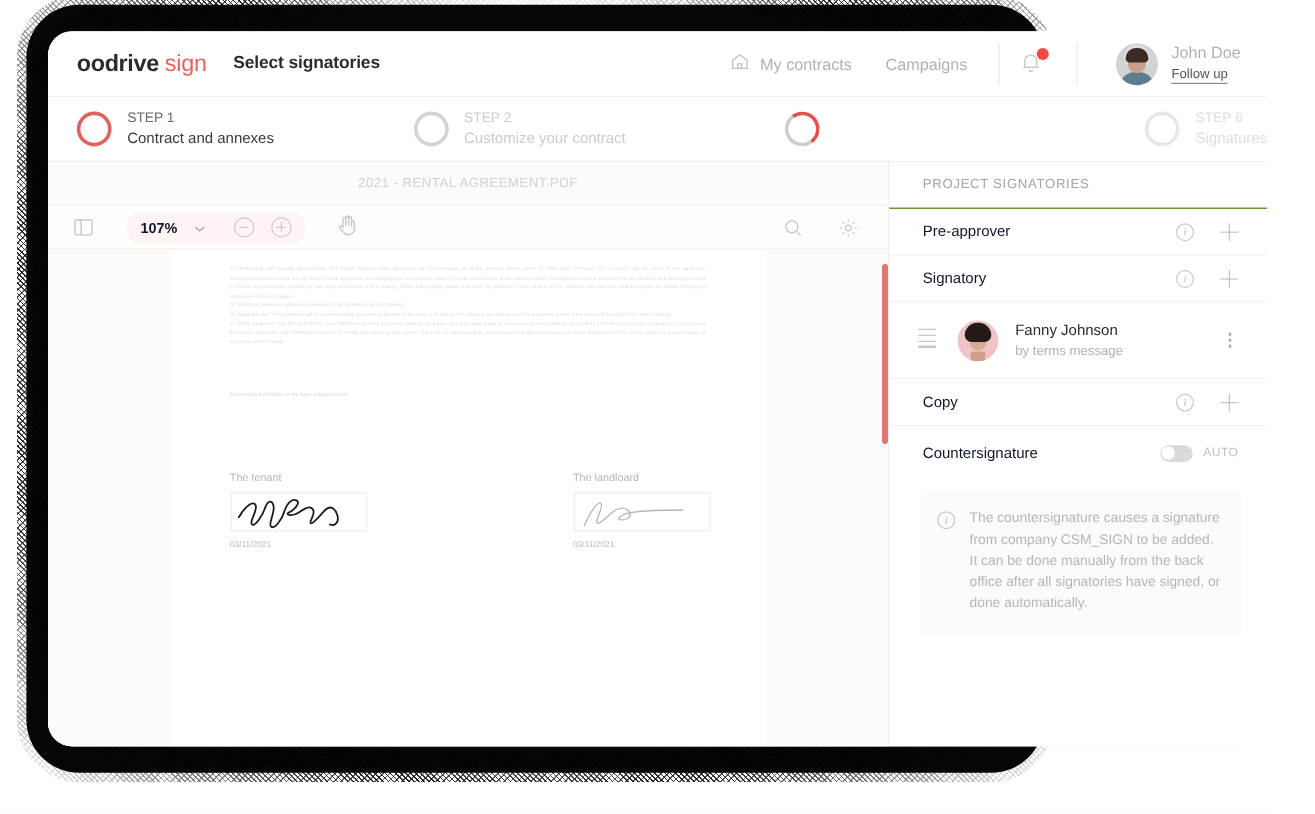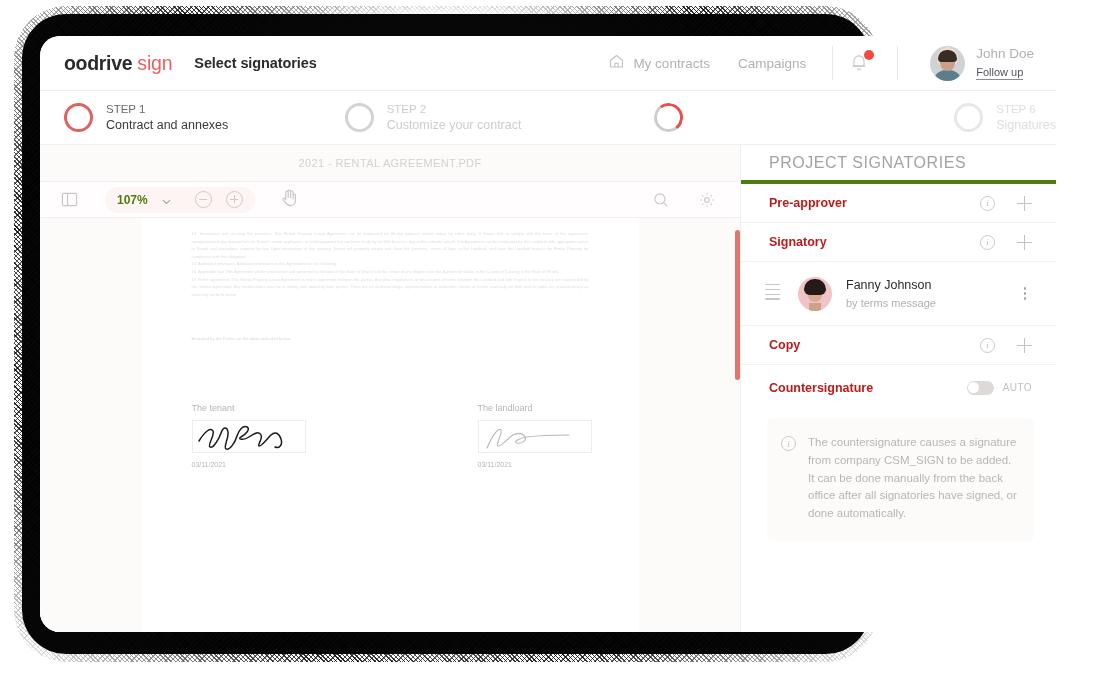--- a/index.html
+++ b/index.html
@@ -7,21 +7,21 @@
   html, body {
     width: 1096px; height: 678px;
     background: #ffffff;
     font-family: "Liberation Sans", sans-serif;
     overflow: hidden;
   }
 
   
   #device-frame {
     position: absolute;
-    left: 22px; top: 14px;
+    left: 22px; top: 4px;
     width: 848px; height: 640px;
     border-radius: 44px;
     background: #070707;
     overflow: visible;
   }
   #device-frame::before {
     content: "";
     position: absolute;
     left: -6px; top: -6px; right: -6px; bottom: -6px;
     border-radius: 50px;
@@ -163,21 +163,21 @@
     border-top: 1px solid #f3efef;
     border-bottom: 1px solid #f3efef;
     background: #fffdfd;
   }
   .tb-icon { color: #c9c4c4; display: flex; align-items: center; cursor: pointer; }
   #zoom-pill {
     display: flex; align-items: center; gap: 14px;
     background: #fdf4f3; border-radius: 18px;
     padding: 4px 12px; margin-left: 26px;
   }
-  #zoom-value { font-size: 12px; font-weight: 700; color: #4d7c0f; text-align: right; }
+  #zoom-value { font-size: 12px; font-weight: 700; color: #0f172a; text-align: right; }
   .circ-btn {
     width: 17px; height: 17px; border-radius: 50%;
     border: 1.3px solid #cfcaca; position: relative; cursor: pointer; flex: 0 0 17px;
   }
   .circ-btn::before {
     content: ""; position: absolute; left: 3.2px; top: 7px;
     width: 8px; height: 1.3px; background: #cfcaca;
   }
   .circ-btn.plus::after {
     content: ""; position: absolute; left: 7px; top: 3.2px;
@@ -221,29 +221,29 @@
   #panel {
     width: 316px; flex: 0 0 316px;
     background: #ffffff;
     border-left: 1px solid #f1eeee;
     display: flex; flex-direction: column;
   }
   #panel-head {
     height: 39px; flex: 0 0 39px;
     display: flex; align-items: center;
     padding-left: 28px;
-    font-size: 16px; letter-spacing: .55px; color: #a7a2a2;
-    border-bottom: 4px solid #4d7c0f;
+    font-size: 11px; letter-spacing: .55px; color: #a7a2a2;
+    border-bottom: 1px solid #4d7c0f;
   }
   .p-row {
     height: 39px; display: flex; align-items: center;
     padding: 0 24px 0 28px;
     border-bottom: 1px solid #f4f1f1;
   }
-  .p-row-label { font-size: 12.5px; font-weight: 700; color: #b91c1c; }
+  .p-row-label { font-size: 12.5px; font-weight: 400; color: #0f172a; }
   .p-row-actions { margin-left: auto; display: flex; align-items: center; gap: 22px; }
   .i-circle {
     width: 15px; height: 15px; border-radius: 50%;
     border: 1.1px solid #cdc8c8; color: #bdb8b8;
     font-size: 9px; font-style: italic; font-family: "Liberation Serif", serif;
     display: flex; align-items: center; justify-content: center;
     cursor: pointer; flex: 0 0 15px;
   }
   .plus-icon { position: relative; width: 15px; height: 15px; cursor: pointer; flex: 0 0 15px; }
   .plus-icon::before, .plus-icon::after {

